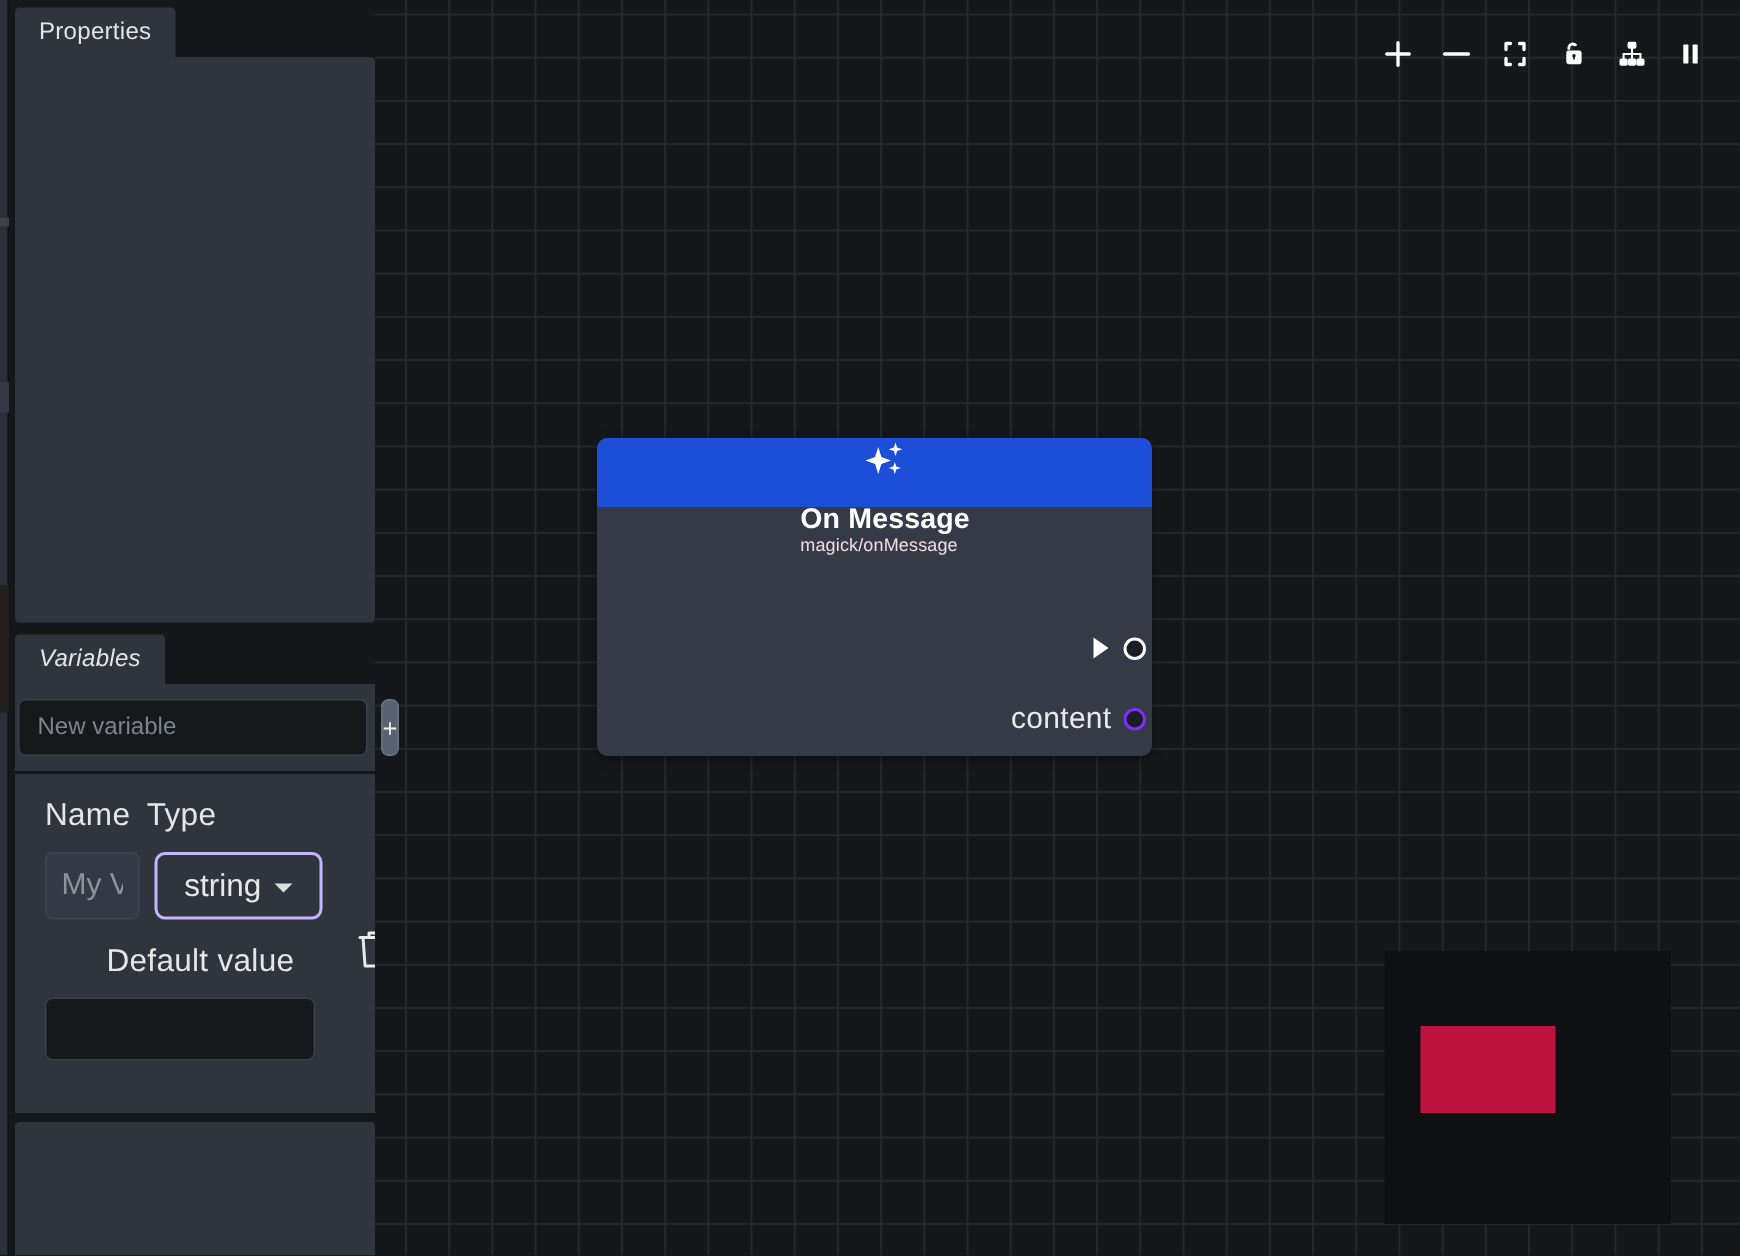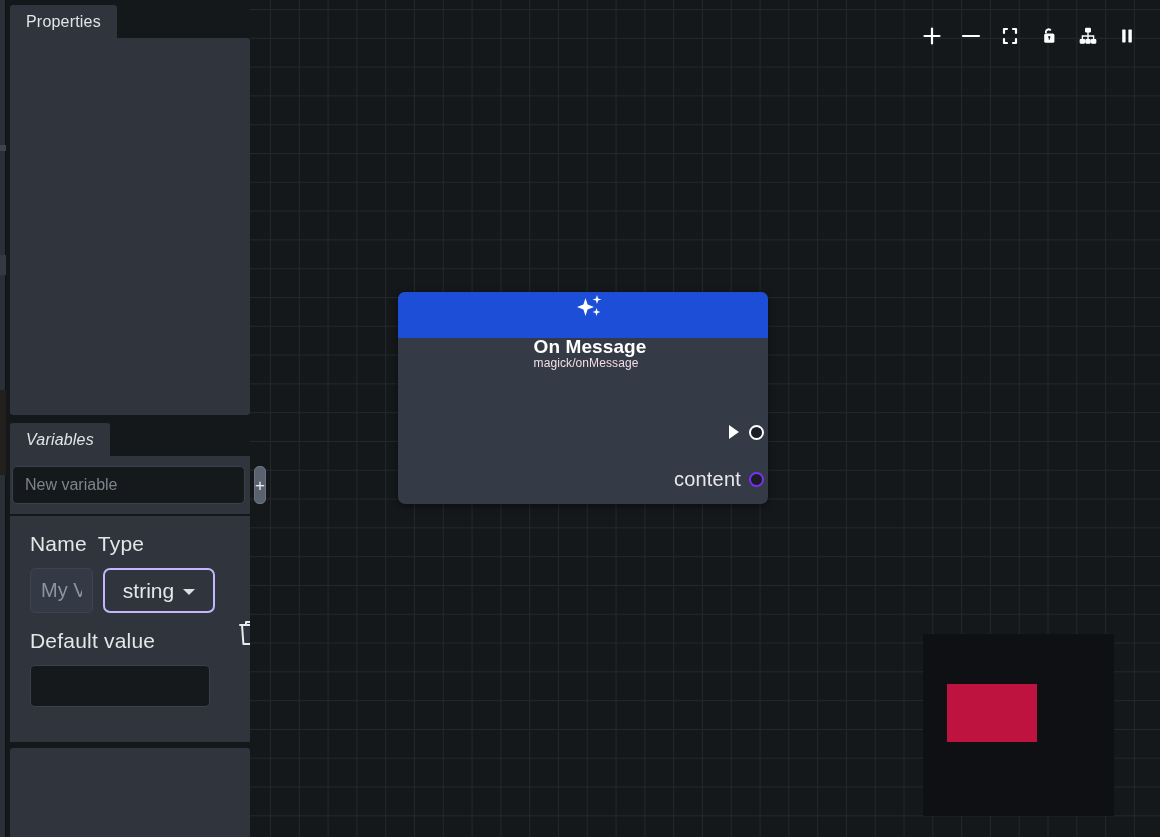--- a/index.html
+++ b/index.html
@@ -322,20 +322,21 @@
     border-left: 6px solid transparent;
     border-right: 6px solid transparent;
     border-top: 6px solid #dcdfe2;
     margin-top: 3px;
   }
   .field-label {
     font-size: 21px;
     color: #e4e6e8;
     letter-spacing: 0.2px;
     margin-bottom: 12px;
+    margin-left: 41px;
   }
   #default-value-input {
     width: 180px;
     height: 42px;
     background: #16191c;
     border: 1px solid #3a414b;
     border-radius: 5px;
     color: #dfe1e4;
     font-size: 16px;
     font-family: "Liberation Sans", sans-serif;

